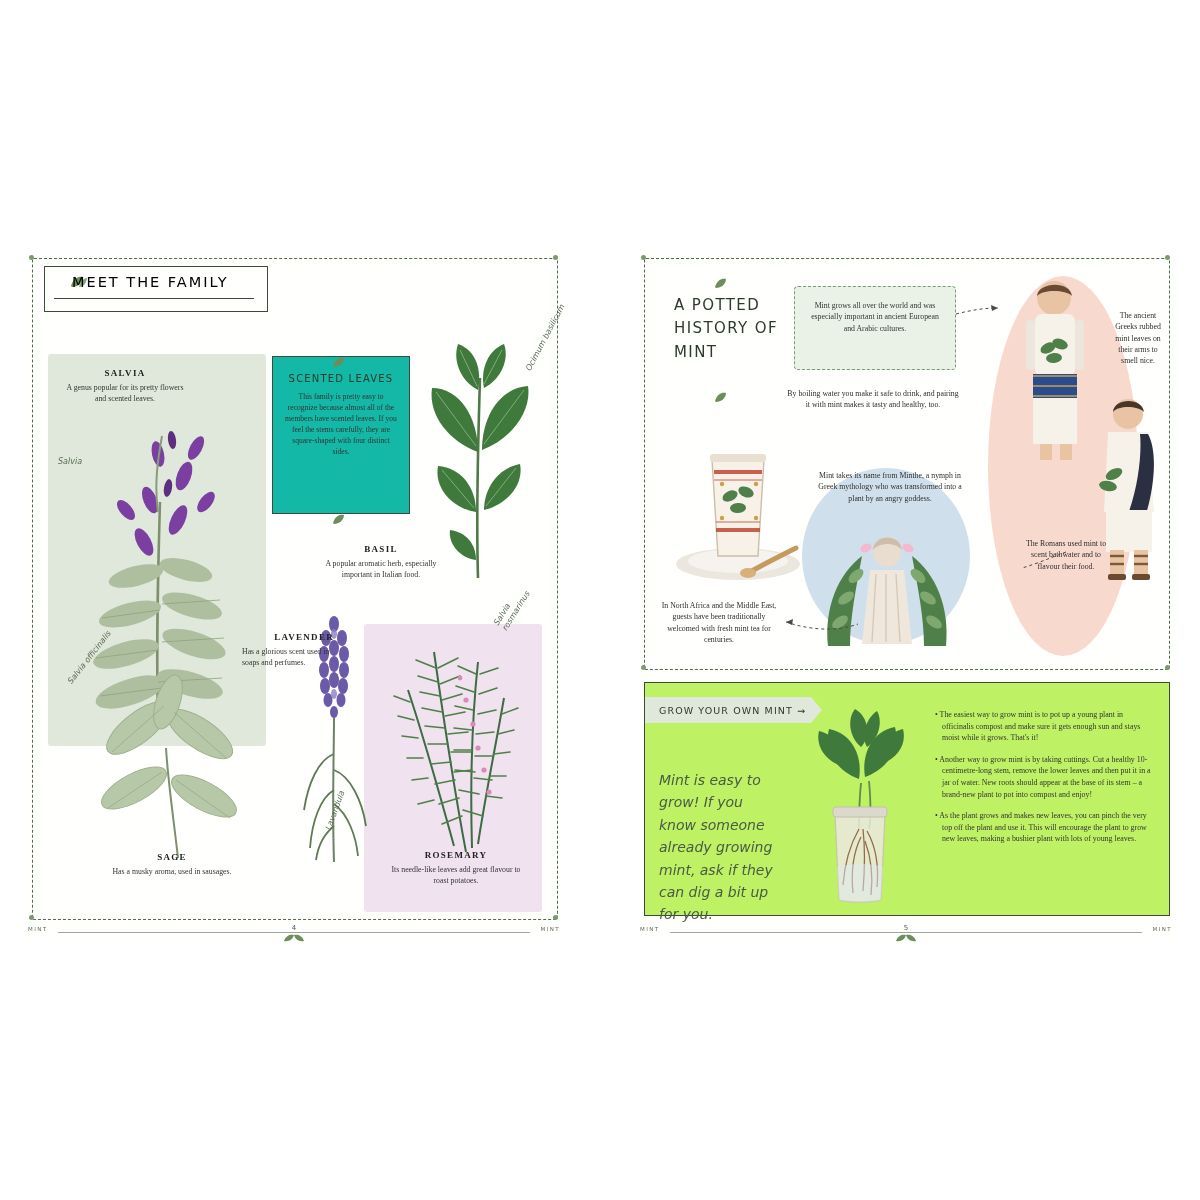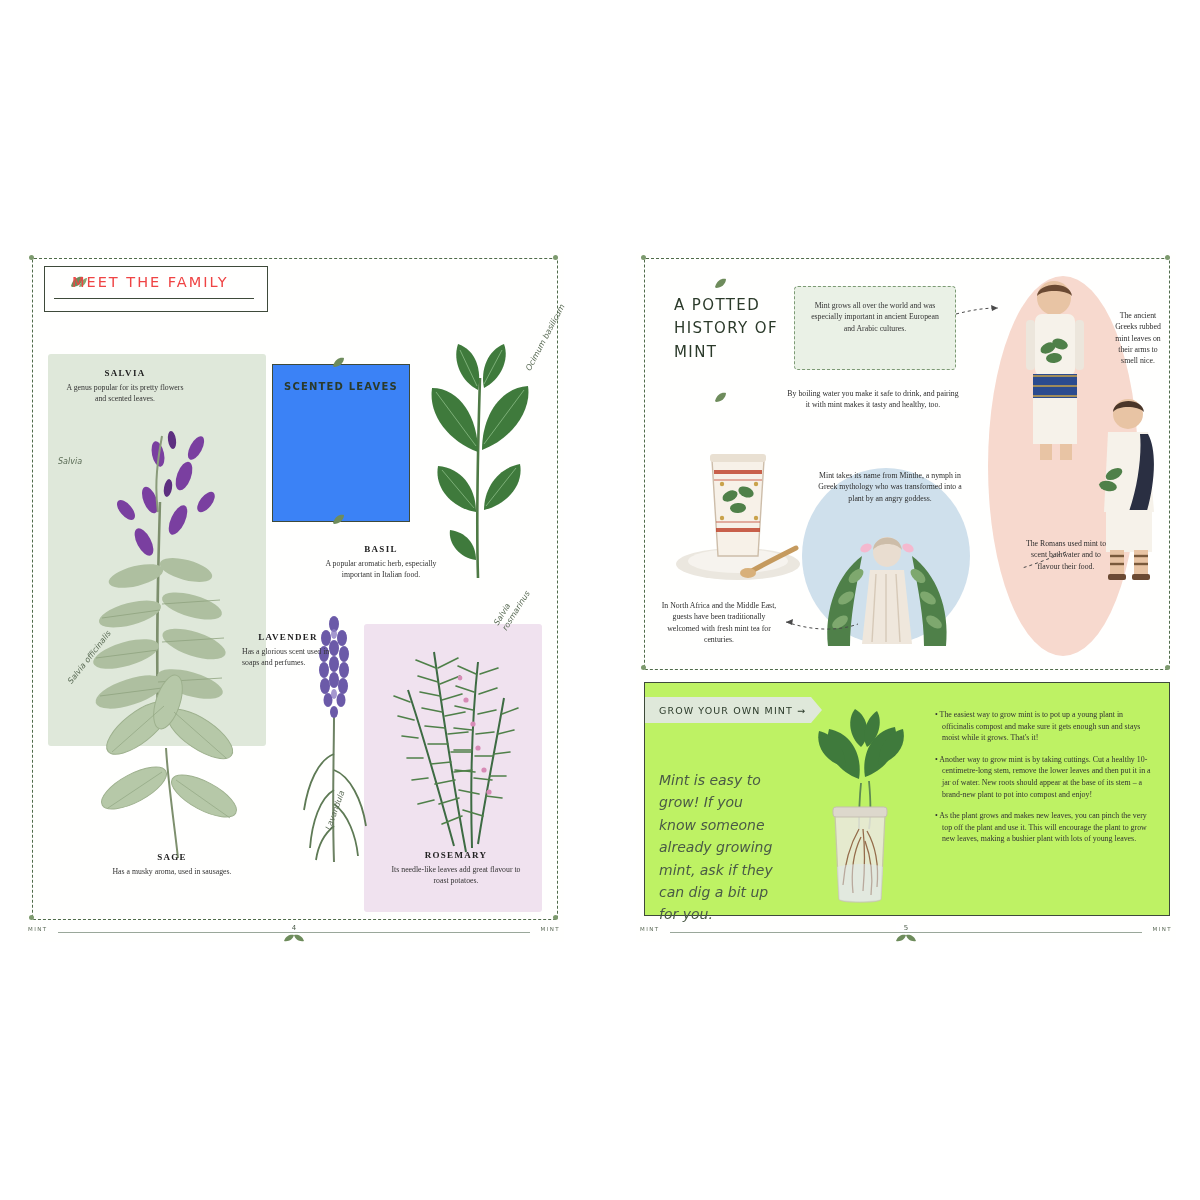--- a/index.html
+++ b/index.html
@@ -57,21 +57,21 @@
     left: 20px; top: 14px;
     width: 222px; height: 44px;
     border: 1.1px solid #3e4a3a;
   }
   .meet-family-title {
     position: absolute;
     left: 48px; top: 22px;
     font-family: "DejaVu Sans", sans-serif;
     font-size: 14.5px;
     letter-spacing: 2px;
-    color: #ef4444;
+    color: #000000;
   }
   .meet-rule {
     position: absolute;
     left: 30px; top: 46px;
     width: 200px; height: 1px;
     background: #3e4a3a;
   }
   .leaf-mark {
     position: absolute;
     width: 14px; height: 10px;
@@ -95,25 +95,24 @@
   .rosemary-panel {
     position: absolute;
     left: 340px; top: 372px;
     width: 178px; height: 288px;
     background: #f0e2ef;
     border-radius: 3px;
   }
 
   .scented-box {
     position: absolute;
-    left: 248px; top: 112px;
+    left: 248px; top: 104px;
     width: 136px; height: 156px;
     border: 1.1px solid #3e4a3a;
-    background: #3b82f6;
-    font-weight: bold;
+    background: #14b8a6;
   }
   .scented-box .inner-title {
     text-align: center;
     margin-top: 16px;
     font-family: "DejaVu Sans", sans-serif;
     font-size: 10px;
     letter-spacing: 1.2px;
     color: #2b3a2a;
   }
   .scented-box p {
@@ -341,20 +340,21 @@
     </div>
 
     <div class="label-block" style="left:40px; top:116px; width:122px;">
       <div class="lbl-title">SALVIA</div>
       <div class="lbl-text serif-body">A genus popular for its pretty flowers and scented leaves.</div>
     </div>
     <div class="latin" style="left:34px; top:205px;">Salvia</div>
 
     <div class="scented-box">
       <div class="inner-title">SCENTED LEAVES</div>
+      <p class="serif-body">This family is pretty easy to recognize because almost all of the members have scented leaves. If you feel the stems carefully, they are square-shaped with four distinct sides.</p>
     </div>
     <div class="leaf-mark" style="left:308px; top:105px;">
       <svg width="16" height="11" viewBox="0 0 16 11">
           <path d="M1 9 C3 2,8 0,12 1 C12 6,7 10,2 10 Z" fill="#6e8c5c"></path>
         </svg>
     </div>
     <div class="leaf-mark" style="left:308px; top:262px;">
       <svg width="16" height="11" viewBox="0 0 16 11">
           <path d="M1 9 C3 2,8 0,12 1 C12 6,7 10,2 10 Z" fill="#6e8c5c"></path>
         </svg>
@@ -416,21 +416,21 @@
         <g stroke="#5e7a55" stroke-width="1.8" fill="none">
           <path d="M42 150 C26 156,16 180,12 206"></path>
           <path d="M42 166 C58 172,70 196,74 222"></path>
           <path d="M42 186 C28 194,20 218,18 244"></path>
           <path d="M42 200 C56 210,64 232,66 252"></path>
           <path d="M42 222 C32 230,26 242,24 256"></path>
         </g>
       </svg>
     </div>
     <div class="label-block" style="left:218px; top:380px; width:92px; text-align:left;">
-      <div class="lbl-title" style="text-align:center;">LAVENDER</div>
+      <div class="lbl-title" style="text-align:right;">LAVENDER</div>
       <div class="lbl-text serif-body" style="text-align:left;">Has a glorious scent used in soaps and perfumes.</div>
     </div>
     <div class="latin" style="left:300px; top:576px; transform:rotate(-70deg); transform-origin:left top;">Lavandula</div>
 
     <div style="position:absolute; left:58px; top:410px; width:170px; height:200px;">
       <svg width="170" height="200" viewBox="0 0 170 200">
         <path d="M96 196 C92 160,86 120,84 86" stroke="#7d8f6d" stroke-width="2" fill="none"></path>
         <g fill="#b6c8a8" stroke="#9db08d" stroke-width="1">
           <ellipse cx="56" cy="66" rx="38" ry="15" transform="rotate(-38 56 66)"></ellipse>
           <ellipse cx="118" cy="72" rx="38" ry="15" transform="rotate(34 118 72)"></ellipse>

